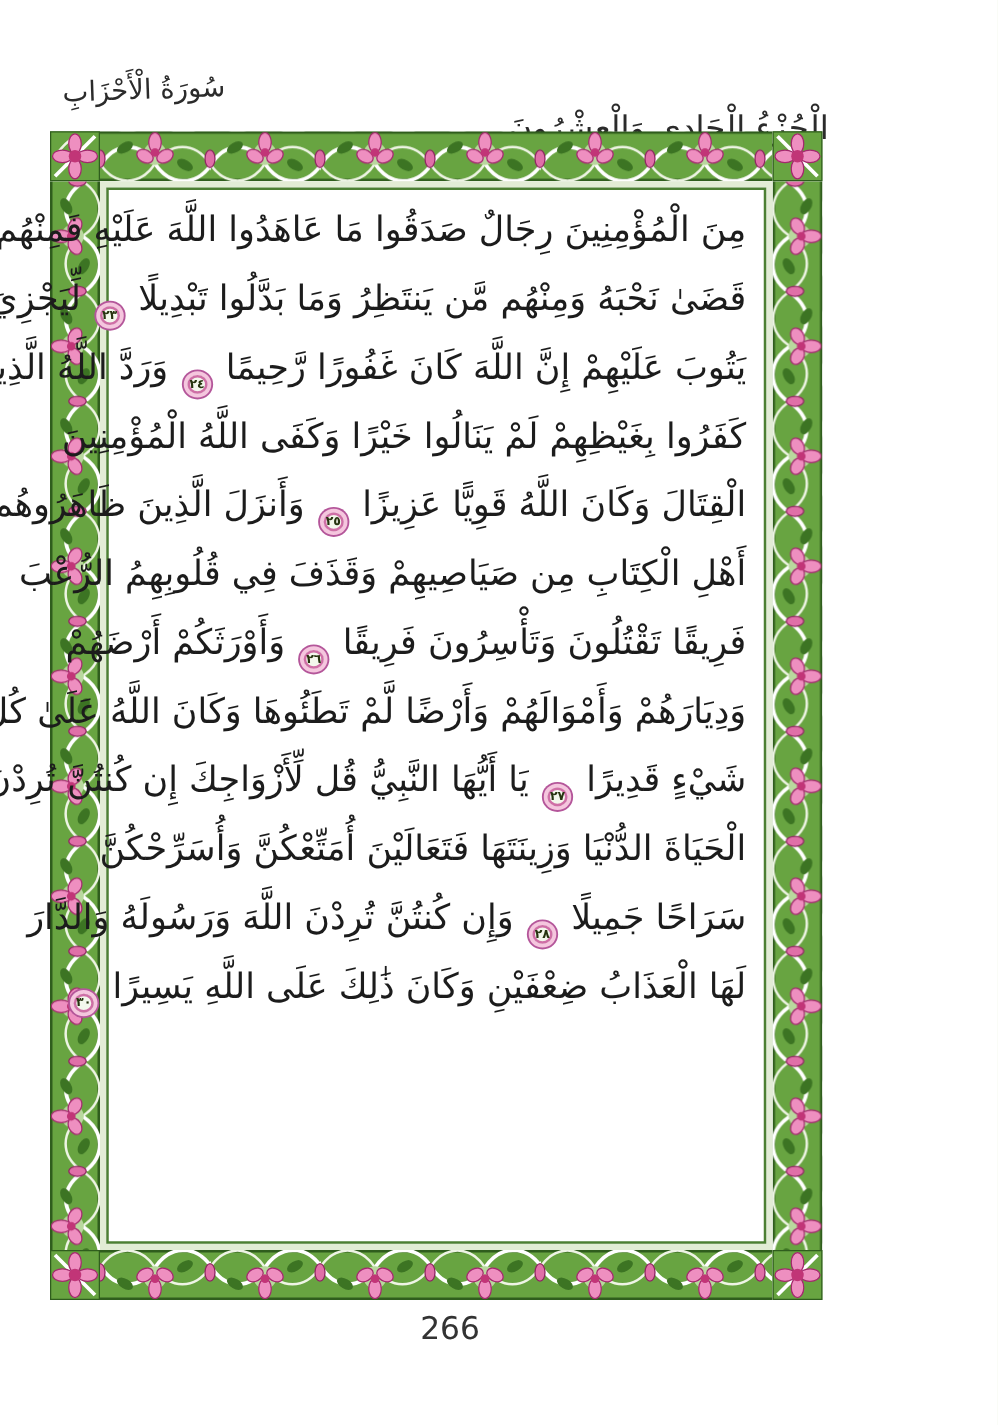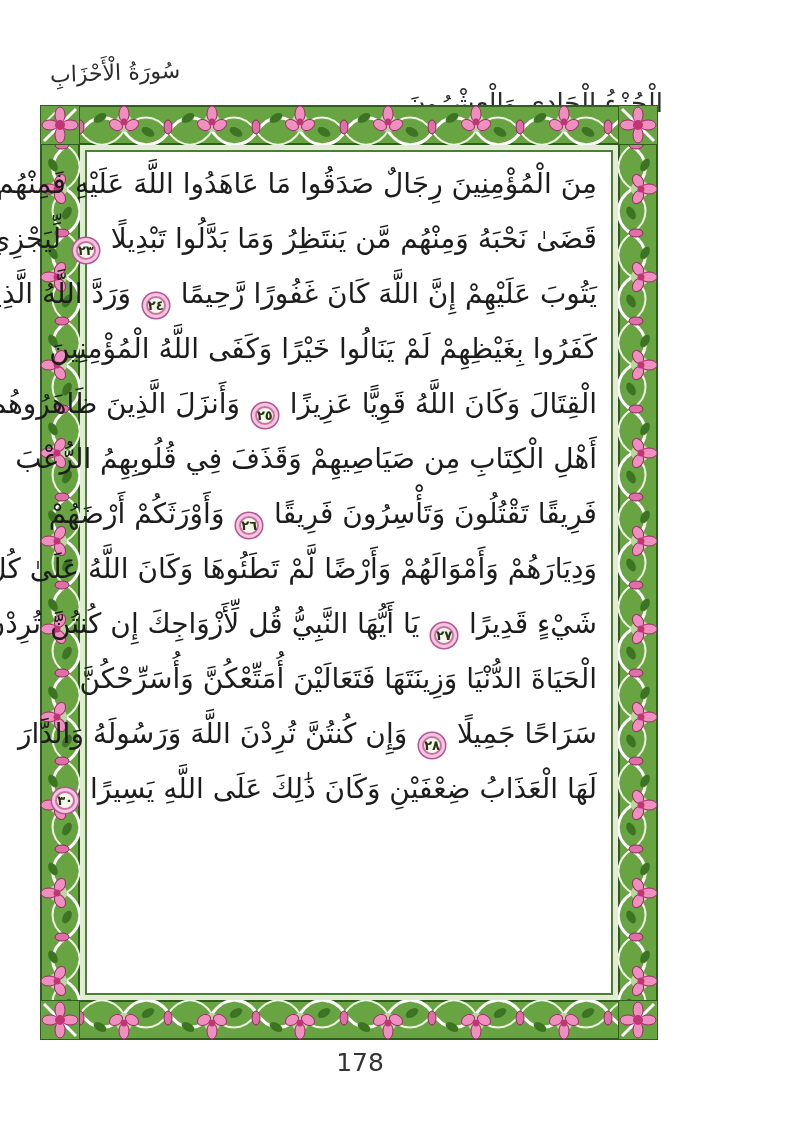--- a/index.html
+++ b/index.html
@@ -45,21 +45,21 @@
   
   .text-area{position:absolute;inset:45px;background:#fff;
     border:2px solid var(--frame_line_green);padding:4px 14px 0 14px;direction:rtl;}
   .line{height:55px;line-height:55px;font-size:28px;color:var(--ink);
     text-align:justify;text-align-last:justify;white-space:nowrap;direction:rtl;}
   .line span{display:inline;}
   .verse-badge{display:inline-flex;align-items:center;justify-content:center;
     width:27px;height:27px;border-radius:50%;
     background:var(--badge_fill);border:2px solid var(--badge_ring_pink);
     box-shadow:0 0 0 3px #f5c6de,0 0 0 4.5px #b4569a;
-    font-size:13px;font-weight:bold;color:#26330f;
+    font-size:10px;font-weight:bold;color:#26330f;
     vertical-align:-7px;margin:0 6px;line-height:27px;text-align-last:center;}
 
   .page-num{position:absolute;top:1048px;left:40px;width:640px;text-align:center;
     font-size:25px;color:#333;}
 </style>
 </head>
 <body>
 
 <div class="page">
 
@@ -175,15 +175,15 @@
       <div class="line"><span>أَهْلِ الْكِتَابِ مِن صَيَاصِيهِمْ وَقَذَفَ فِي قُلُوبِهِمُ الرُّعْبَ</span>  <span></span></div>
       <div class="line"><span>فَرِيقًا تَقْتُلُونَ وَتَأْسِرُونَ فَرِيقًا</span> <span class="verse-badge">٢٦</span> <span>وَأَوْرَثَكُمْ أَرْضَهُمْ</span></div>
       <div class="line"><span>وَدِيَارَهُمْ وَأَمْوَالَهُمْ وَأَرْضًا لَّمْ تَطَئُوهَا وَكَانَ اللَّهُ عَلَىٰ كُلِّ</span>  <span></span></div>
       <div class="line"><span>شَيْءٍ قَدِيرًا</span> <span class="verse-badge">٢٧</span> <span>يَا أَيُّهَا النَّبِيُّ قُل لِّأَزْوَاجِكَ إِن كُنتُنَّ تُرِدْنَ</span></div>
       <div class="line"><span>الْحَيَاةَ الدُّنْيَا وَزِينَتَهَا فَتَعَالَيْنَ أُمَتِّعْكُنَّ وَأُسَرِّحْكُنَّ</span>  <span></span></div>
       <div class="line"><span>سَرَاحًا جَمِيلًا</span> <span class="verse-badge">٢٨</span> <span>وَإِن كُنتُنَّ تُرِدْنَ اللَّهَ وَرَسُولَهُ وَالدَّارَ</span></div>
       <div class="line"><span>لَهَا الْعَذَابُ ضِعْفَيْنِ وَكَانَ ذَٰلِكَ عَلَى اللَّهِ يَسِيرًا</span> <span class="verse-badge">٣٠</span> <span></span></div>
     </div>
   </div>
 
-  <div class="page-num">178</div>
+  <div class="page-num">266</div>
 
 </div>
 
 </body></html>

